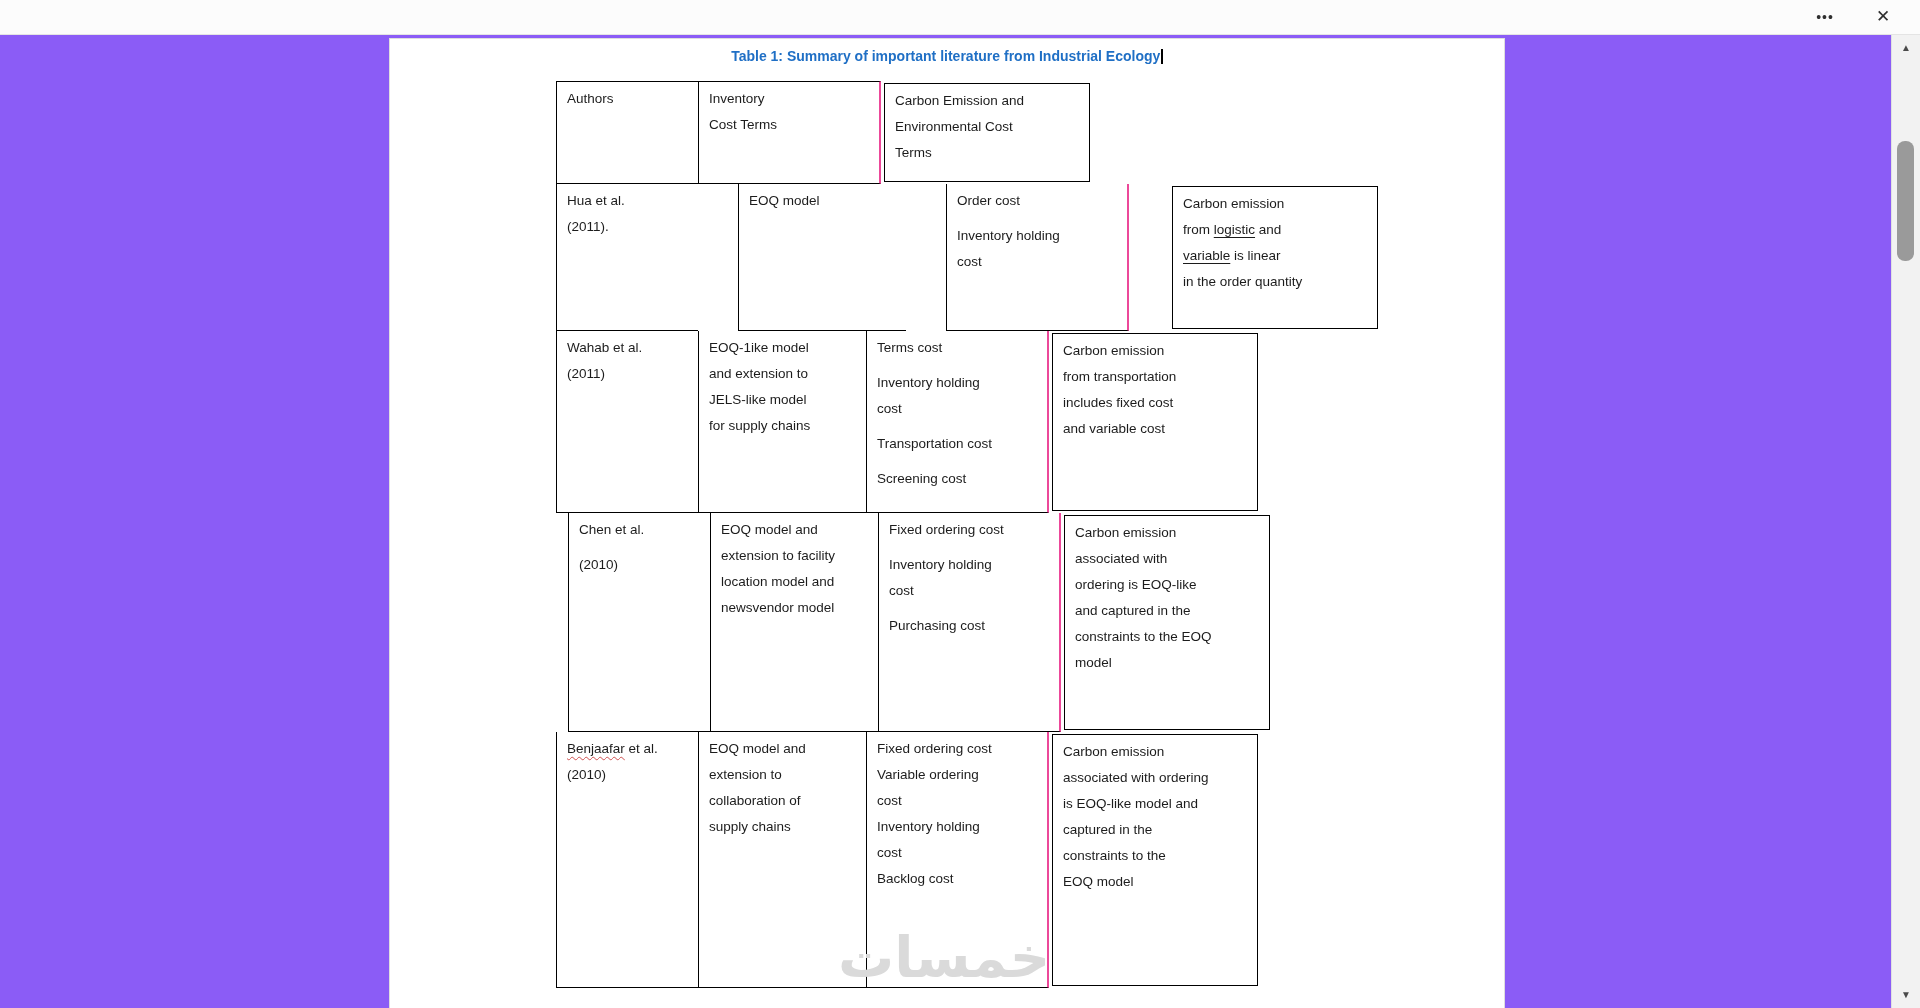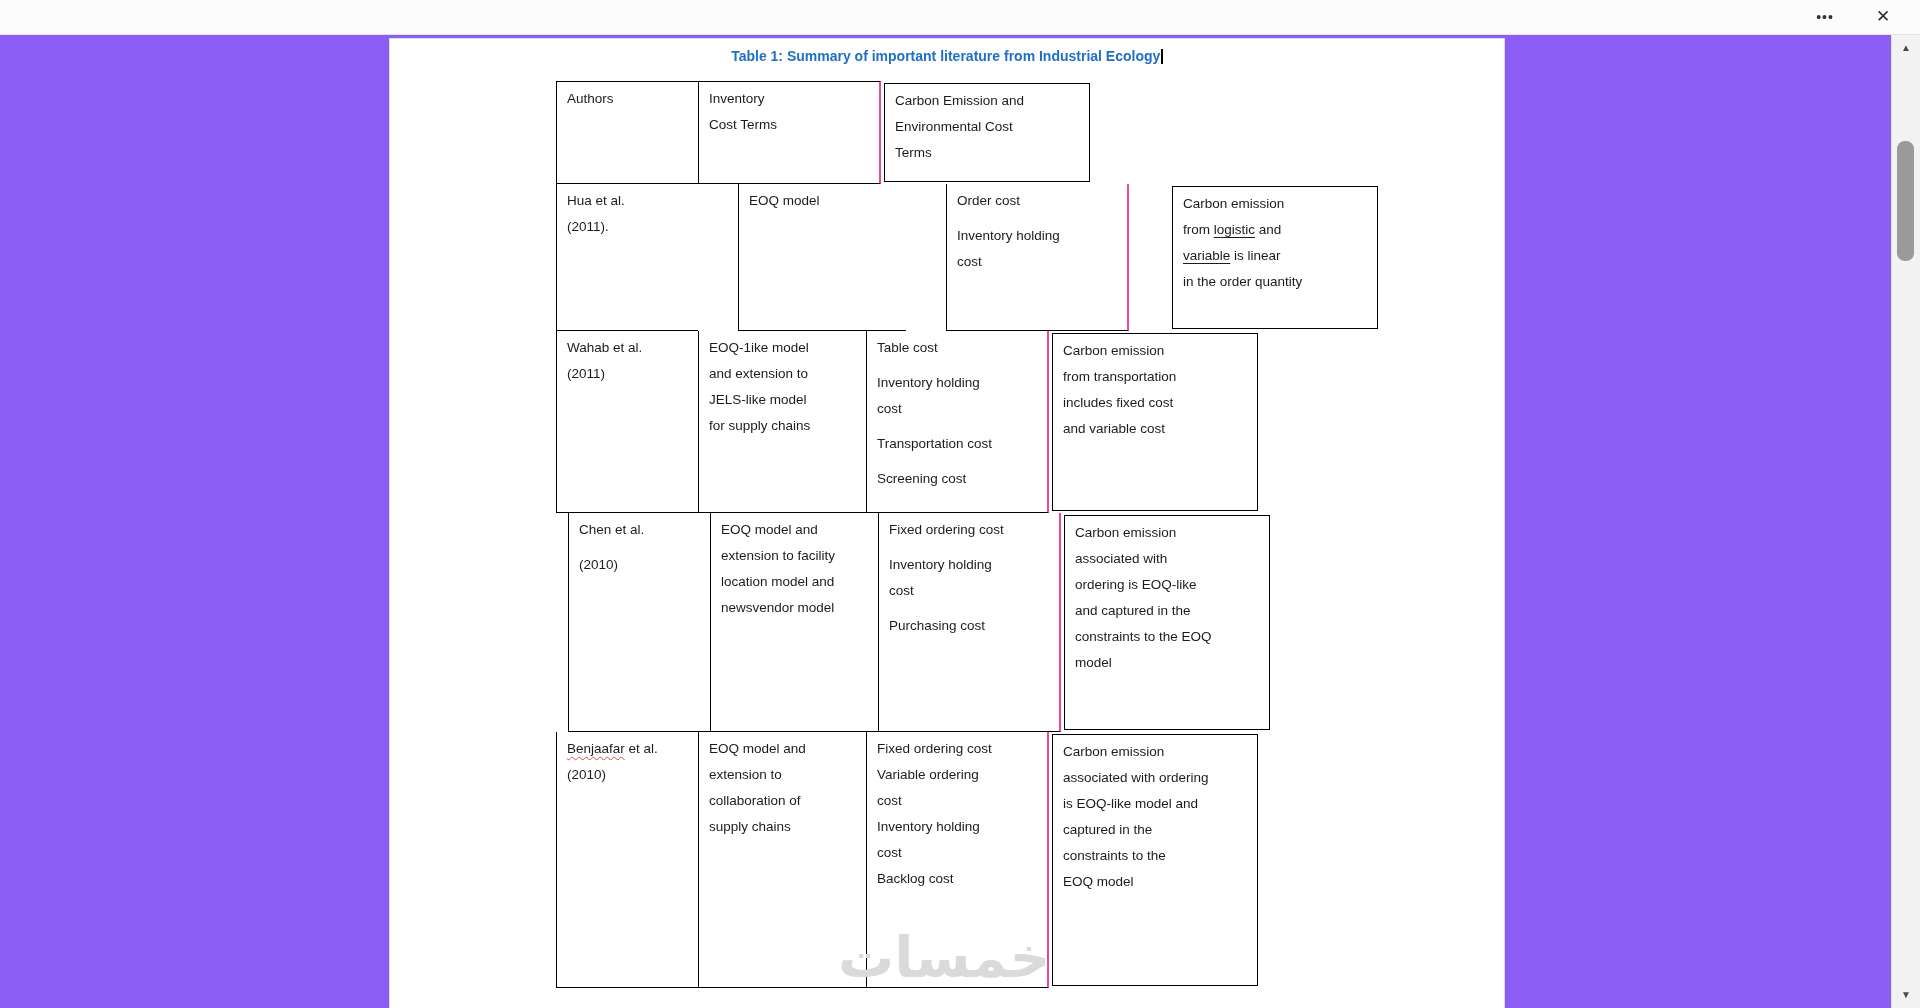--- a/index.html
+++ b/index.html
@@ -133,21 +133,21 @@
       </div>
 
       <div class="trow r2">
         <div class="cell c1">
             <p class="para">Wahab et al.<br>(2011)</p>
           </div>
         <div class="cell c2">
             <p class="para">EOQ-1ike model<br>and extension to<br>JELS-like model<br>for supply chains</p>
           </div>
         <div class="cell c3">
-            <p class="para">Table cost</p>
+            <p class="para">Terms cost</p>
             <p class="para">Inventory holding<br>cost</p>
             <p class="para">Transportation cost</p>
             <p class="para">Screening cost</p>
           </div>
         <div class="cell4">
           <div class="c4box">
               <p class="para">Carbon emission<br>from transportation<br>includes fixed cost<br>and variable cost</p>
             </div>
         </div>
       </div>

